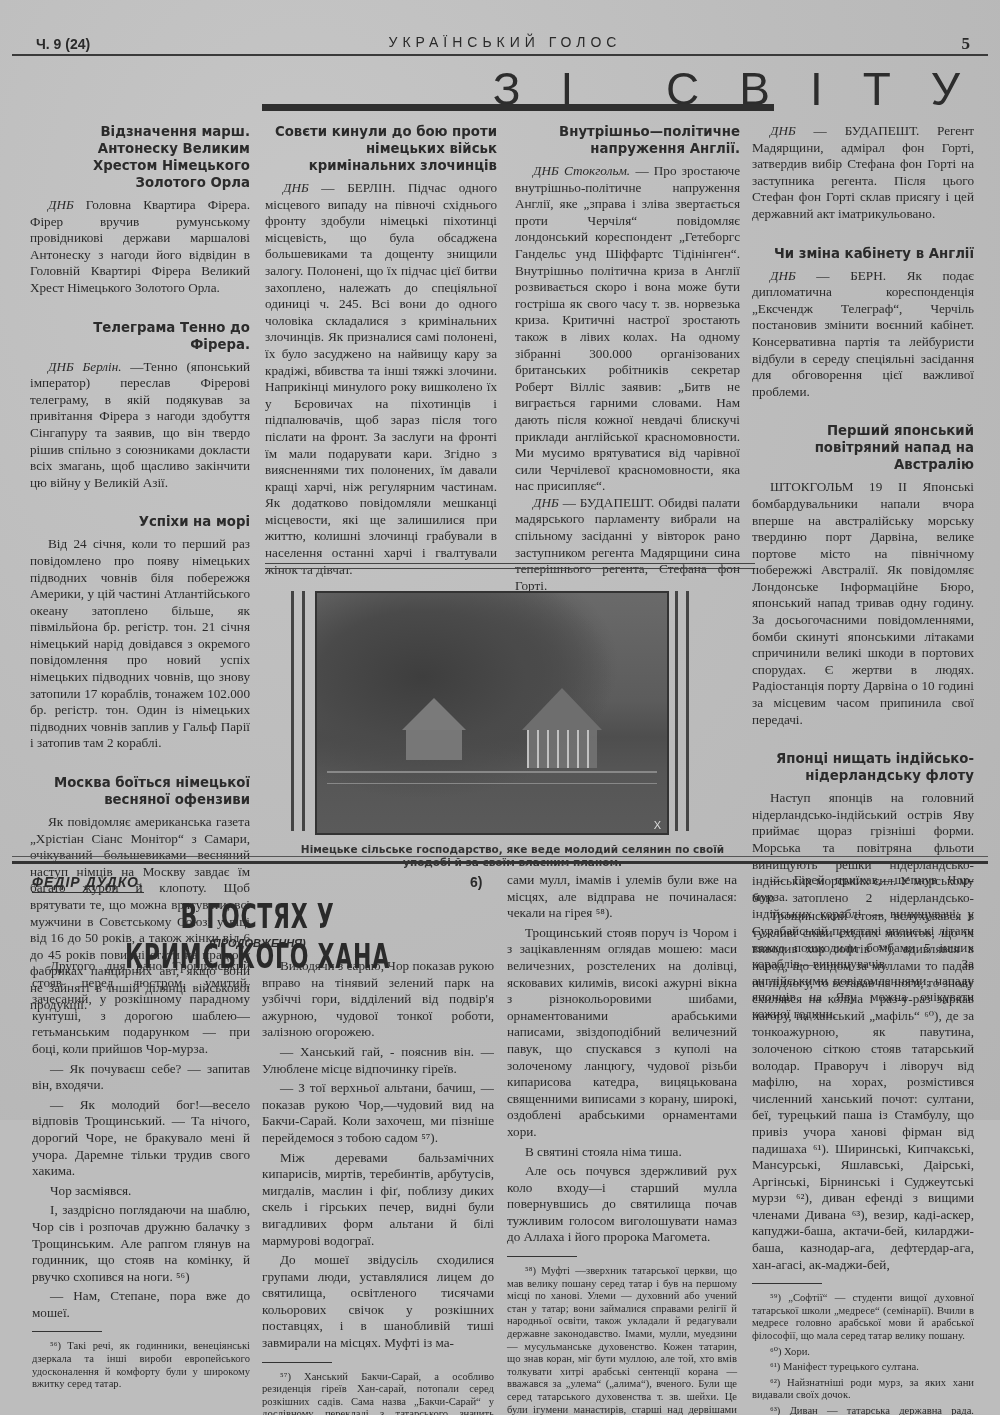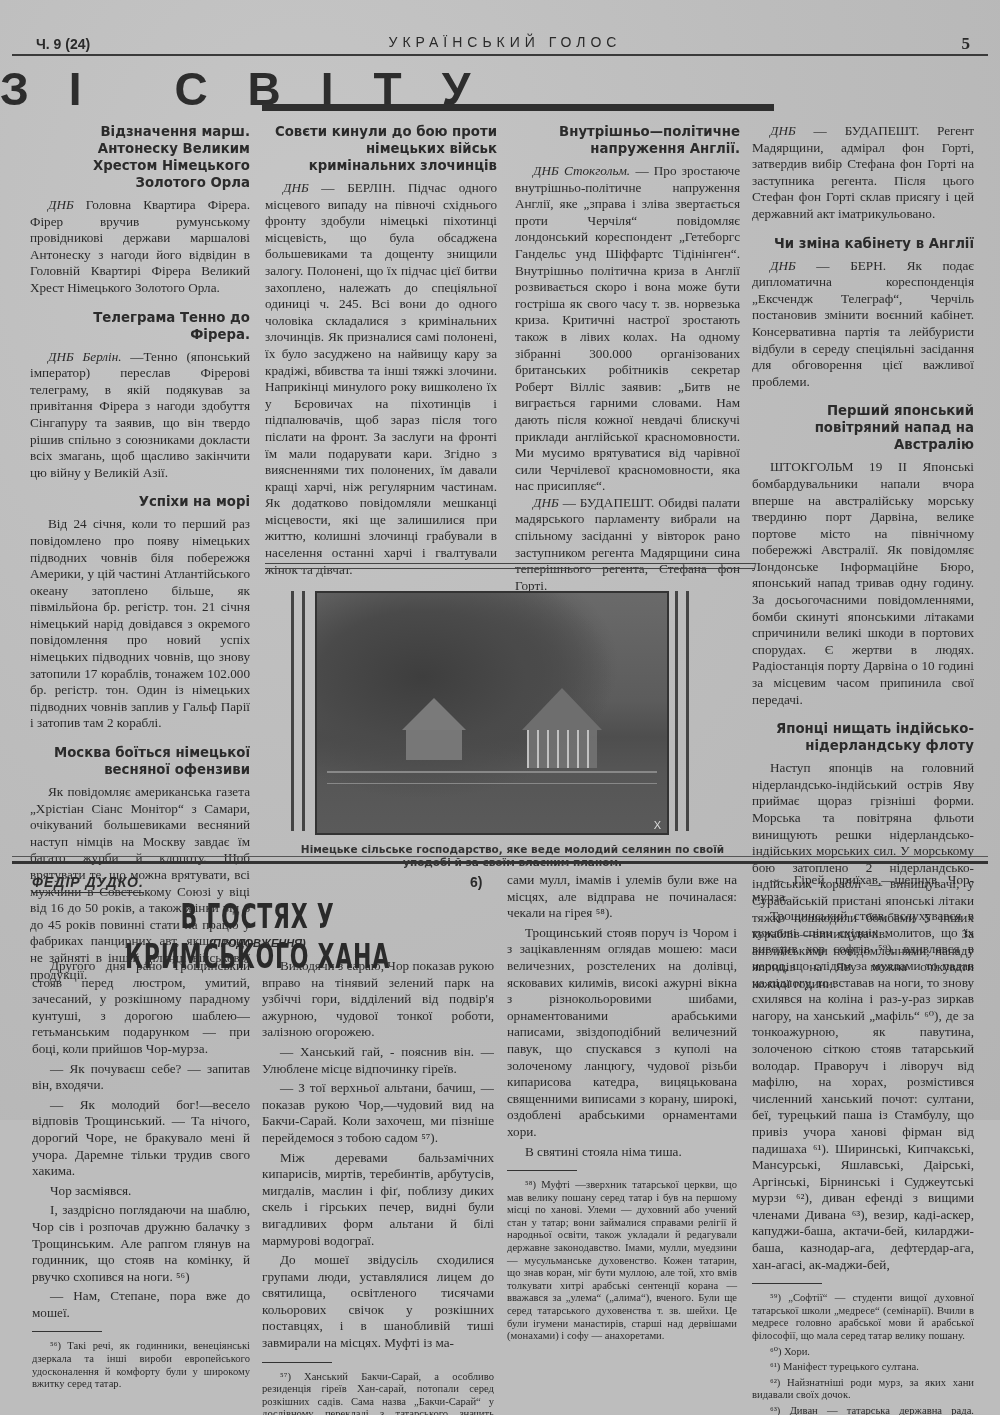--- a/index.html
+++ b/index.html
@@ -5,27 +5,27 @@
   html,body{margin:0;padding:0;}
   body{width:1000px;height:1415px;background:#bdbdbd;overflow:hidden;position:relative;
        font-family:"Liberation Serif","DejaVu Serif",serif;color:#2a2a2a;}
   .page{position:absolute;left:0;top:0;width:1000px;height:1120px;
         background:radial-gradient(ellipse at 30% 20%,#c6c6c6 0%,#bcbcbc 50%,#b4b4b4 100%);}
   .runhead{position:absolute;left:30px;right:20px;top:34px;height:20px;}
   .runhead .issue{position:absolute;left:6px;top:2px;font-size:14px;font-weight:bold;font-family:"Liberation Sans",sans-serif;}
   .runhead .paper{position:absolute;left:0;right:0;top:0;text-align:center;font-size:14px;letter-spacing:5px;font-family:"Liberation Sans",sans-serif;}
   .runhead .pageno{position:absolute;right:10px;top:0;font-size:17px;font-weight:bold;}
   .rule-top{position:absolute;left:12px;right:12px;top:54px;height:2px;background:#3a3a3a;}
-  .section-title{position:absolute;left:0;right:0;top:62px;text-align:left;font-family:"Liberation Sans",sans-serif;
-       font-size:46px;letter-spacing:40px;color:#2d2d2d;font-weight:bold;}
+  .section-title{position:absolute;left:0;right:0;top:62px;text-align:right;font-family:"Liberation Sans",sans-serif;
+       font-size:46px;letter-spacing:40px;color:#2d2d2d;font-weight:normal;}
   .section-bar{position:absolute;left:262px;width:512px;top:104px;height:7px;background:#2f2f2f;}
   .col{position:absolute;font-size:13.2px;line-height:16.6px;text-align:justify;}
   .col p{margin:0 0 0 0;text-indent:18px;}
   .hd{font-family:"DejaVu Sans","Liberation Sans",sans-serif;font-weight:bold;text-align:right;font-size:13.3px;line-height:17px;margin:0 0 6px 0;color:#2b2b2b;}
-  .hd.gap{margin-top:12px;}
+  .hd.gap{margin-top:22px;}
   .dateline{font-style:italic;}
   .photo-wrap{position:absolute;left:285px;top:575px;width:455px;height:283px;}
   .photo-frame{position:absolute;left:30px;top:16px;width:350px;height:240px;border:2px solid #333;
        background:
         radial-gradient(ellipse at 30% 35%,#3e3e3e 0%,#4a4a4a 30%,transparent 55%),
         radial-gradient(ellipse at 55% 30%,#454545 0%,transparent 40%),
         linear-gradient(180deg,#6a6a6a 0%,#5c5c5c 45%,#4e4e4e 60%,#565656 75%,#5a5a5a 100%);}
   .house1{position:absolute;left:85px;top:105px;width:64px;height:62px;}
   .house1 .roof{position:absolute;left:0;top:0;width:0;height:0;border-left:32px solid transparent;border-right:32px solid transparent;border-bottom:32px solid #7a7a7a;}
   .house1 .wall{position:absolute;left:4px;top:32px;width:56px;height:30px;background:#777;}
@@ -144,20 +144,21 @@
     <p>Між деревами бальзамічних кипарисів, миртів, теребинтів, арбутусів, мигдалів, маслин і фіґ, поблизу диких скель і гірських печер, видні були вигадливих форм альтани й білі мармурові водограї.</p>
     <p>До мошеї звідусіль сходилися групами люди, уставлялися лицем до святилища, освітленого тисячами кольорових свічок у розкішних поставцях, і в шанобливій тиші завмирали на місцях. Муфті із ма-</p>
     <div class="fn-rule"></div>
     <p class="fn">⁵⁷) Ханський Бакчи-Сарай, а особливо резиденція гіреїв Хан-сарай, потопали серед розкішних садів. Сама назва „Бакчи-Сарай“ у дослівному перекладі з татарського значить „Палата-сад“ або „Садова палата“.</p>
   </div>
 
   <div class="col lower" style="left:507px;top:872px;width:230px;">
     <p style="text-indent:0">сами мулл, імамів і улемів були вже на місцях, але відправа не починалася: чекали на гірея ⁵⁸).</p>
     <p>Трощинський стояв поруч із Чором і з зацікавленням оглядав мошею: маси величезних, розстелених на долівці, ясковавих килимів, високі ажурні вікна з різнокольоровими шибами, орнаментованими арабськими написами, звіздоподібний величезний павук, що спускався з куполі на золоченому ланцюгу, чудової різьби кипарисова катедра, вицяцькована священними виписами з корану, широкі, оздоблені арабськими орнаментами хори.</p>
     <p>В святині стояла німа тиша.</p>
+    <p>Але ось почувся здержливий рух коло входу—і старший мулла повернувшись до святилища почав тужливим голосом виголошувати намаз до Аллаха і його пророка Магомета.</p>
     <div class="fn-rule"></div>
     <p class="fn">⁵⁸) Муфті —зверхник татарської церкви, що мав велику пошану серед татар і був на першому місці по ханові. Улеми — духовний або учений стан у татар; вони займалися справами релігії й народньої освіти, також укладали й редагували державне законодавство. Імами, мулли, муедзини — мусульманське духовенство. Кожен татарин, що знав коран, міг бути муллою, але той, хто вмів толкувати хитрі арабські сентенції корана — вважався за „улема“ („алима“), вченого. Були ще серед татарського духовенства т. зв. шейхи. Це були ігумени манастирів, старші над дервішами (монахами) і софу — анахоретами.</p>
   </div>
 
   <div class="col lower" style="left:752px;top:872px;width:222px;">
     <p>— Гірей приїхав,—шепнув Чор-мурза.</p>
     <p>Трощинський стояв, вслухувався в тужливі співи східніх молитов, що їх виводив хор софтів ⁵⁹), вдивлявся в народ, що слідом за муллами то падав на підлогу, то вставав на ноги, то знову схилявся на коліна і раз-у-раз зиркав нагору, на ханський „мафіль“ ⁶⁰), де за тонкоажурною, як павутина, золоченою сіткою стояв татарський володар. Праворуч і ліворуч від мафілю, на хорах, розмістився численний ханський почот: султани, беї, турецький паша із Стамбулу, що привіз учора ханові фірман від падишаха ⁶¹). Ширинські, Кипчакські, Мансурські, Яшлавські, Даірські, Аргінські, Бірнинські і Судже­утські мурзи ⁶²), диван ефенді з вищими членами Дивана ⁶³), везир, каді-аскер, капуджи-баша, актачи-бей, киларджи-баша, казнодар-ага, дефтердар-ага, хан-агасі, ак-маджи-бей,</p>
     <div class="fn-rule"></div>
     <p class="fn">⁵⁹) „Софтії“ — студенти вищої духовної татарської школи „медресе“ (семінарії). Вчили в медресе головно арабської мови й арабської філософії, що мала серед татар велику пошану.</p>
     <p class="fn">⁶⁰) Хори.</p>

